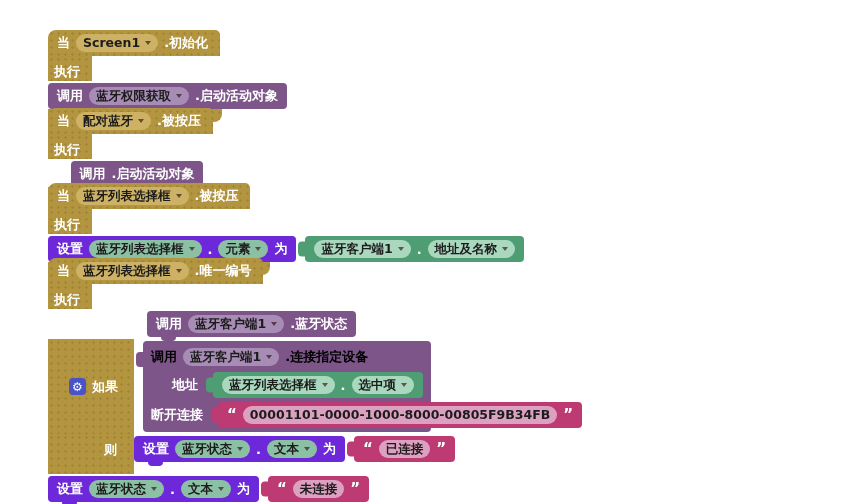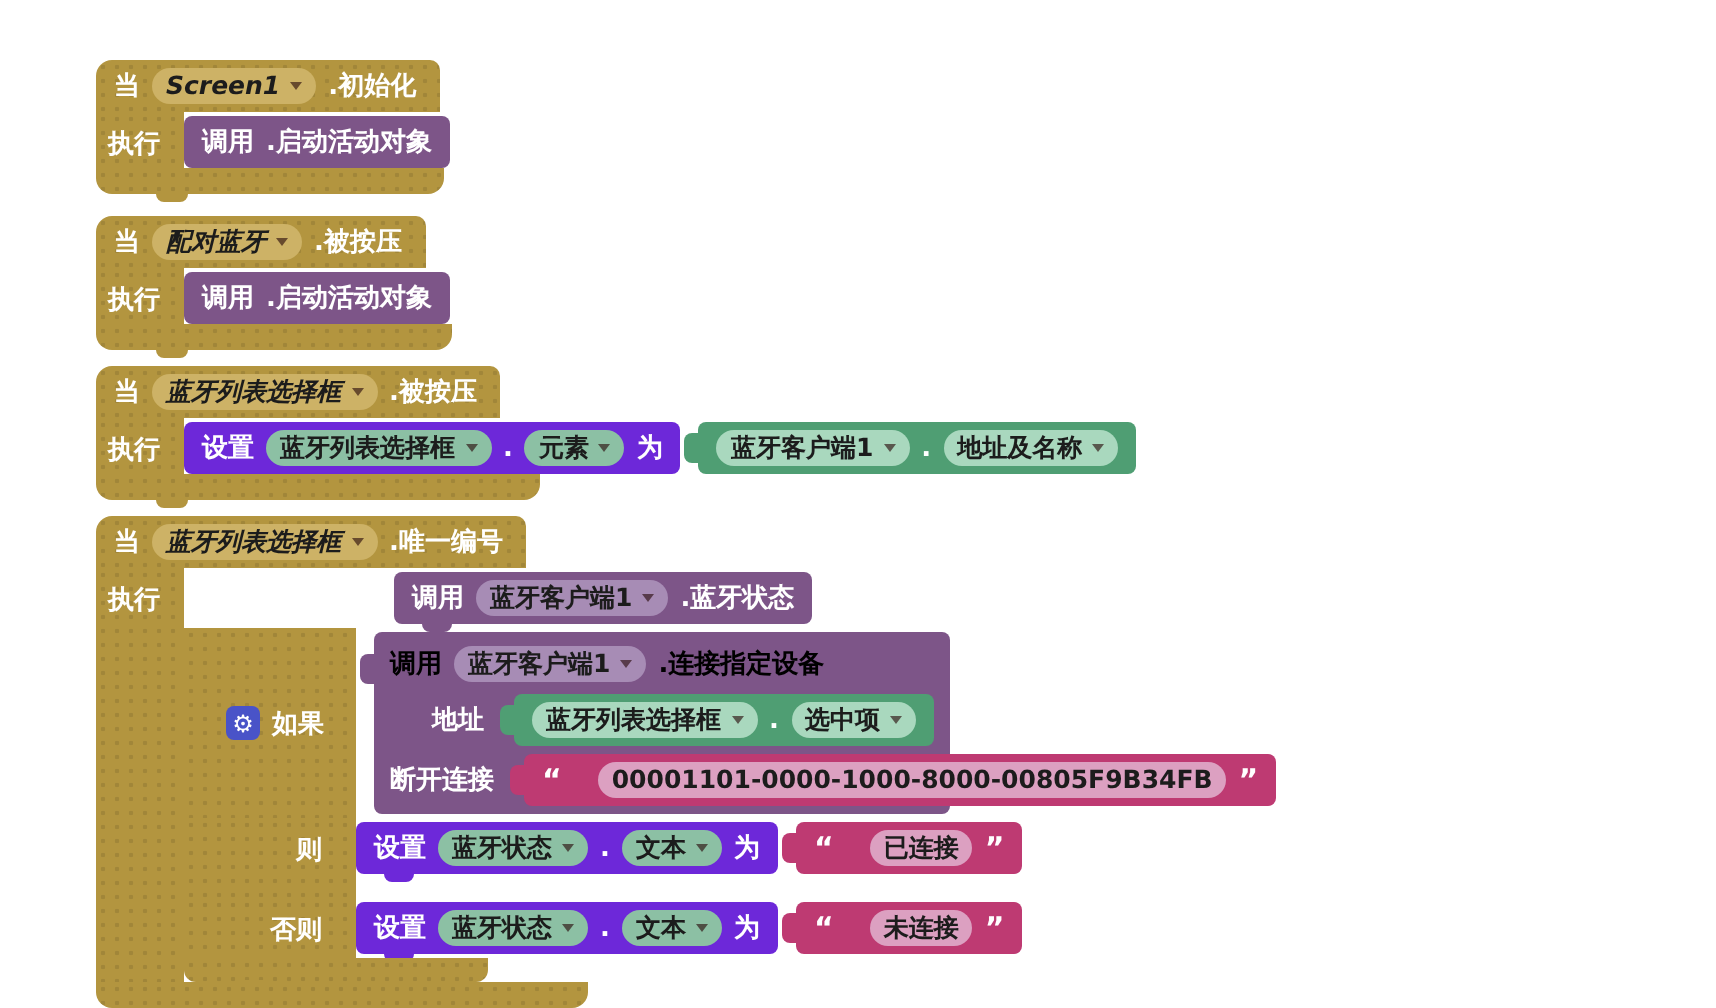--- a/index.html
+++ b/index.html
@@ -3,41 +3,41 @@
 <meta charset="utf-8">
 <style>
   html,body{margin:0;padding:0;background:#ffffff;}
   body{font-family:"DejaVu Sans",sans-serif;font-weight:bold;font-size:13px;}
   .canvas{position:relative;width:858px;height:504px;background:#fff;overflow:hidden;}
 
   
   .gold{background-color:#B3953F;background-image:radial-gradient(rgba(0,0,0,0.10) 1px,transparent 1.3px);background-size:7px 7px;}
   .event{position:absolute;}
   .ev-header{display:inline-flex;align-items:center;gap:6px;padding:4px 12px 4px 9px;color:#fff;border-radius:8px 5px 0 0;position:relative;width:max-content;}
-  .ev-body{display:flex;}
+  .ev-body{display:flex;flex-direction:column;}
   .ev-spine{width:44px;flex-shrink:0;color:#fff;padding:7px 0 0 6px;box-sizing:border-box;}
   .ev-children{display:flex;flex-direction:column;align-items:center;padding-top:2px;row-gap:2px;}
   .ev-footer{height:13px;border-radius:0 0 8px 8px;position:relative;}
   .ev-footer::after{content:"";position:absolute;left:30px;bottom:-4px;width:16px;height:5px;border-radius:0 0 4px 4px;background:#B3953F;}
 
   
   .blk{display:inline-flex;align-items:center;gap:6px;color:#fff;padding:4px 9px;border-radius:4px;position:relative;width:max-content;flex-shrink:0;}
   .purple{background:#7D5588;}
   .dkgreen{background:#6d28d9;}
   .getter{background:#4F9E73;}
   .magenta{background:#BE3A72;}
   .bump::after{content:"";position:absolute;left:14px;bottom:-4px;width:15px;height:5px;background:inherit;border-radius:0 0 4px 4px;}
 
   
   .chip{display:inline-flex;align-items:center;gap:5px;padding:1px 7px;border-radius:10px;color:#1c1c1c;font-size:12.5px;line-height:16px;cursor:pointer;}
-  .chip-gold{background:#CDB266;font-style:italic;}
+  .chip-gold{background:#CDB266;}
   .chip-purple{background:#A78CB5;}
   .chip-green{background:#8CC0A4;}
   .chip-getter{background:#A9D8BE;}
-  .chip-pink{background:#DCA0C1;margin-left:12px;}
+  .chip-pink{background:#DCA0C1;}
   .tri{width:0;height:0;border-left:3.5px solid transparent;border-right:3.5px solid transparent;border-top:4.5px solid rgba(40,10,10,0.62);}
 
   
   .vplug{margin-left:9px;}
   .vplug::before{content:"";position:absolute;left:-7px;top:50%;transform:translateY(-50%);width:8px;height:15px;background:inherit;border-radius:4px 0 0 4px;}
 
   .row{display:flex;align-items:center;}
 
   
   .call-multi{background:#7D5588;border-radius:4px;width:288px;padding:2px 0;position:relative;margin-left:9px;}
@@ -73,20 +73,24 @@
       </span>
       <span>.初始化</span>
     </div>
     <div class="ev-body">
       <div class="ev-spine gold">
         <span>执行</span>
       </div>
       <div class="ev-children">
         <div class="blk purple bump">
           <span>调用</span>
+          <span class="chip chip-purple">
+            <span>蓝牙权限获取</span>
+            <span class="tri"></span>
+          </span>
           <span>.启动活动对象</span>
         </div>
       </div>
     </div>
     <div class="ev-footer gold" style="width:174px;"></div>
   </div>
 
   <div class="event" style="left:48px;top:108px;">
     <div class="ev-header gold">
       <span>当</span>
@@ -246,23 +250,20 @@
                 <span class="q">“</span>
                 <span class="chip chip-pink">
                   <span>已连接</span>
                 </span>
                 <span class="q">”</span>
               </div>
             </div>
           </div>
 
           <div class="if-row">
-            <div class="if-left branch gold">
-              <span>否则</span>
-            </div>
             <div class="if-right">
               <div class="blk dkgreen bump">
                 <span>设置</span>
                 <span class="chip chip-green">
                   <span>蓝牙状态</span>
                   <span class="tri"></span>
                 </span>
                 <span>.</span>
                 <span class="chip chip-green">
                   <span>文本</span>

